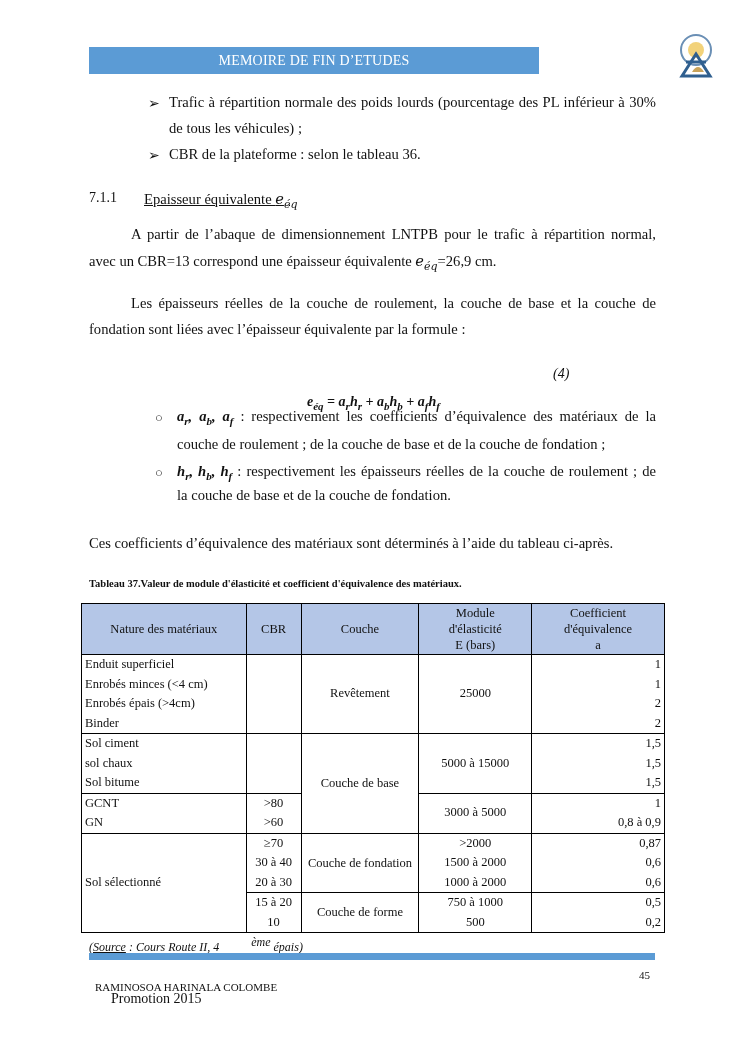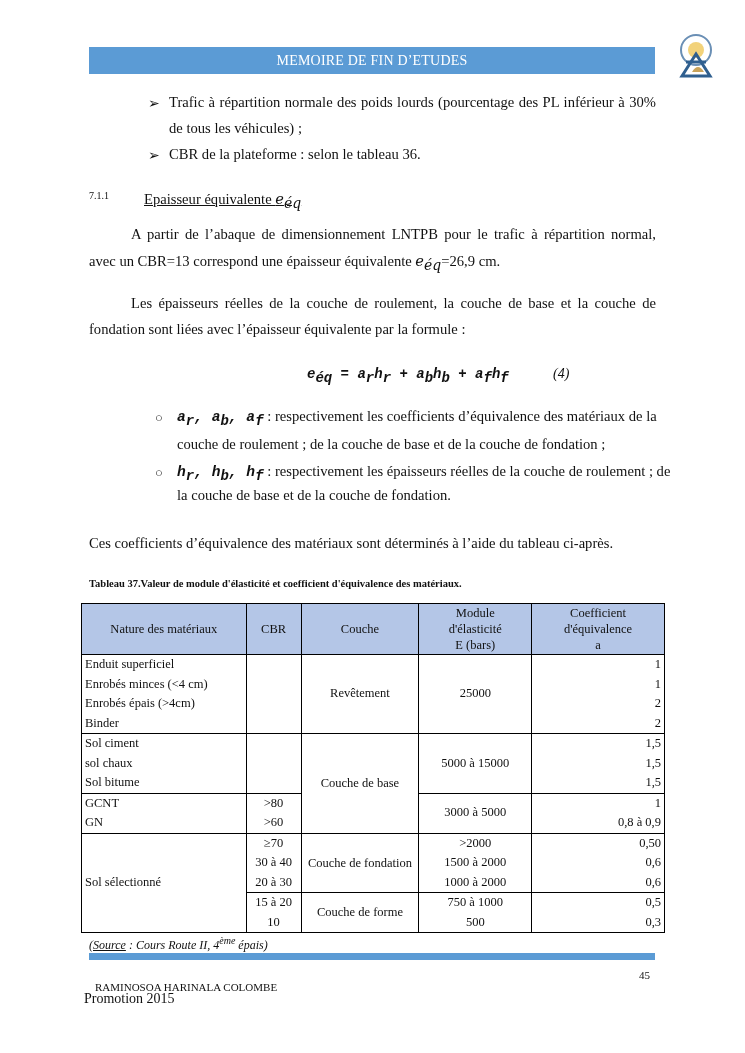--- a/index.html
+++ b/index.html
@@ -1,39 +1,39 @@
 <!DOCTYPE html>
 <html><head>
   <meta charset="utf-8">
   <style>
     html, body { margin: 0; padding: 0; background: #ffffff; }
     body {
       width: 745px; height: 1053px; position: relative; overflow: hidden;
       font-family: "Liberation Serif", "DejaVu Serif", serif; color: #111;
     }
     .header-bar {
-      position: absolute; left: 89px; top: 47px; width: 566px; height: 27px;
+      position: absolute; left: 89px; top: 47px; width: 450px; height: 27px;
       background: #5b9bd5; color: #fff; text-align: center;
       font-size: 14px; line-height: 27px; letter-spacing: 0.2px;
     }
     .logo {
       position: absolute; left: 672px; top: 32px; width: 48px; height: 48px;
     }
     .bullet-arrow {
       position: absolute; left: 148px; font-size: 14px;
     }
     .line {
       position: absolute; font-size: 14.6px; white-space: nowrap;
     }
     .justify { text-align: justify; text-align-last: justify; }
-    .section-num { position: absolute; left: 89px; top: 190px; font-size: 10px; }
+    .section-num { position: absolute; left: 89px; top: 190px; font-size: 14px; }
     .section-title { position: absolute; left: 144px; top: 190px; font-size: 14.6px; text-decoration: underline; }
     .math { font-family: "DejaVu Serif", serif; font-style: italic; }
-    .mathb { font-family: Liberation Mono, monospace; font-style: italic; font-weight: bold; }
-    sub { font-size: 14px; }
+    .mathb { font-family: Liberation Serif, serif; font-style: italic; font-weight: bold; margin-top: 28px; }
+    sub { font-size: 11px; }
     .equation { position: absolute; left: 307px; top: 366px; font-size: 14px; }
     .eq-num { position: absolute; left: 553px; top: 366px; font-size: 14px; font-style: italic; }
     .circle-bullet { position: absolute; left: 155px; font-size: 13px; }
     .caption {
       position: absolute; left: 89px; width: 576px; top: 578px; text-align: left;
       font-size: 10.5px; font-weight: bold;
     }
     table.mat {
       position: absolute; left: 81px; top: 603px; width: 584px;
       border-collapse: collapse; font-size: 12.5px;
@@ -50,21 +50,21 @@
     table.mat { border: 1.5px solid #000; }
     .source {
       position: absolute; left: 89px; top: 935px; font-size: 12px; font-style: italic;
     }
     .source u { text-decoration: underline; text-align: center; }
     .footer-bar {
       position: absolute; left: 89px; top: 953px; width: 566px; height: 7px; background: #5b9bd5;
     }
     .footer-name { position: absolute; left: 95px; top: 969px; font-size: 11px; margin-top: 12px; }
     .footer-page { position: absolute; left: 639px; top: 969px; font-size: 11px; }
-    .promotion { position: absolute; left: 84px; top: 991px; font-size: 14px; }
+    .promotion { position: absolute; left: 111px; top: 991px; font-size: 14px; }
   </style>
 </head>
 <body>
 
 <div class="header-bar">MEMOIRE DE FIN D’ETUDES</div>
 
 <svg class="logo" viewBox="0 0 48 48">
   <circle cx="24" cy="18" r="15" fill="none" stroke="#6a8fb5" stroke-width="2"></circle>
   <circle cx="24" cy="18" r="8" fill="#f2d27a"></circle>
   <path d="M10 44 L24 22 L38 44 Z" fill="none" stroke="#2f5f8f" stroke-width="3"></path>
@@ -196,44 +196,44 @@
         <div>30 à 40</div>
         <div>20 à 30</div>
       </td>
       <td class="center" style="line-height:16px;margin-left:11px;">Couche de fondation</td>
       <td style="text-align:center;">
         <div>&gt;2000</div>
         <div>1500 à 2000</div>
         <div>1000 à 2000</div>
       </td>
       <td class="right">
-        <div>0,50</div>
+        <div>0,87</div>
         <div>0,6</div>
         <div>0,6</div>
       </td>
     </tr>
 
     <tr>
       <td class="center">
         <div>15 à 20</div>
         <div>10</div>
       </td>
       <td class="center">Couche de forme</td>
       <td style="text-align:center;">
         <div>750 à 1000</div>
         <div>500</div>
       </td>
       <td class="right">
         <div>0,5</div>
-        <div>0,3</div>
+        <div>0,2</div>
       </td>
     </tr>
   </tbody>
 </table>
 
 <div class="source">
-  <span>(</span><u>Source</u><span> : Cours Route II, 4</span><sup style="font-size:10px;">ème</sup><span> épais)</span>
+  <span>(</span><u>Source</u><span> : Cours Route II, 4</span><sup style="font-size:12px;margin-left:32px;">ème</sup><span> épais)</span>
 </div>
 
 <div class="footer-bar"></div>
 <div class="footer-name">RAMINOSOA HARINALA COLOMBE</div>
 <div class="footer-page">45</div>
 <div class="promotion">Promotion 2015</div>
 
 </body></html>

